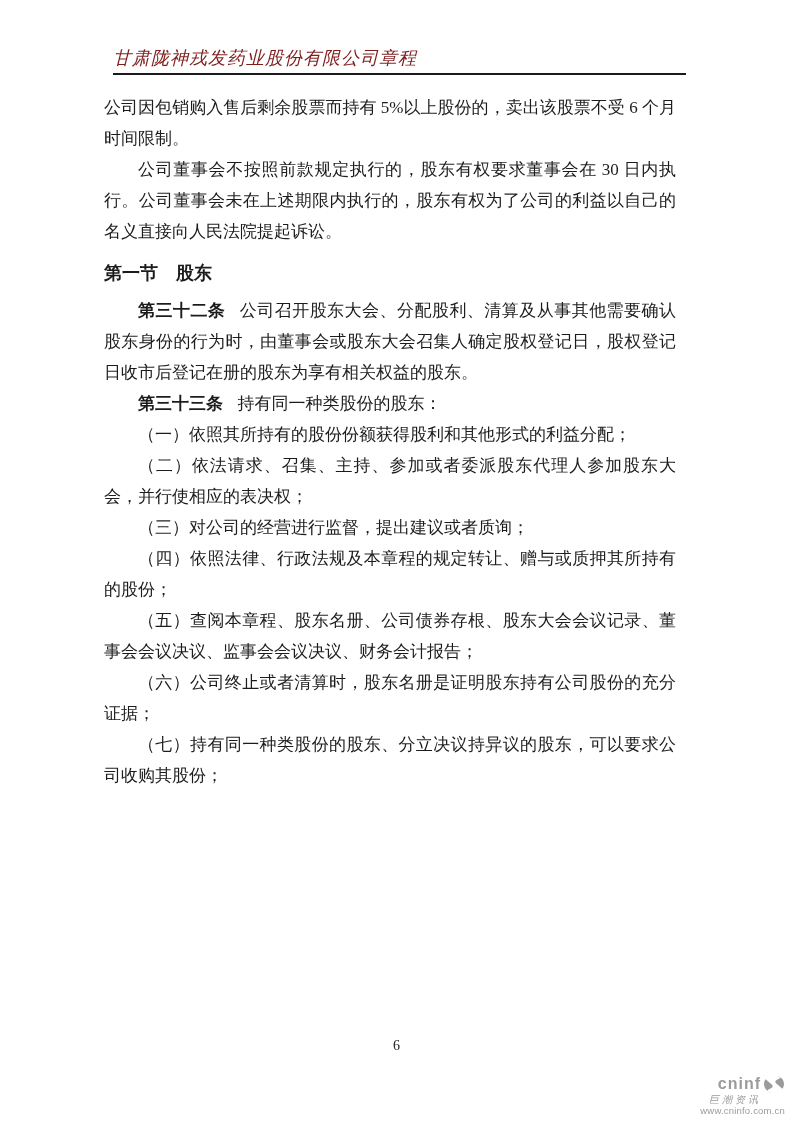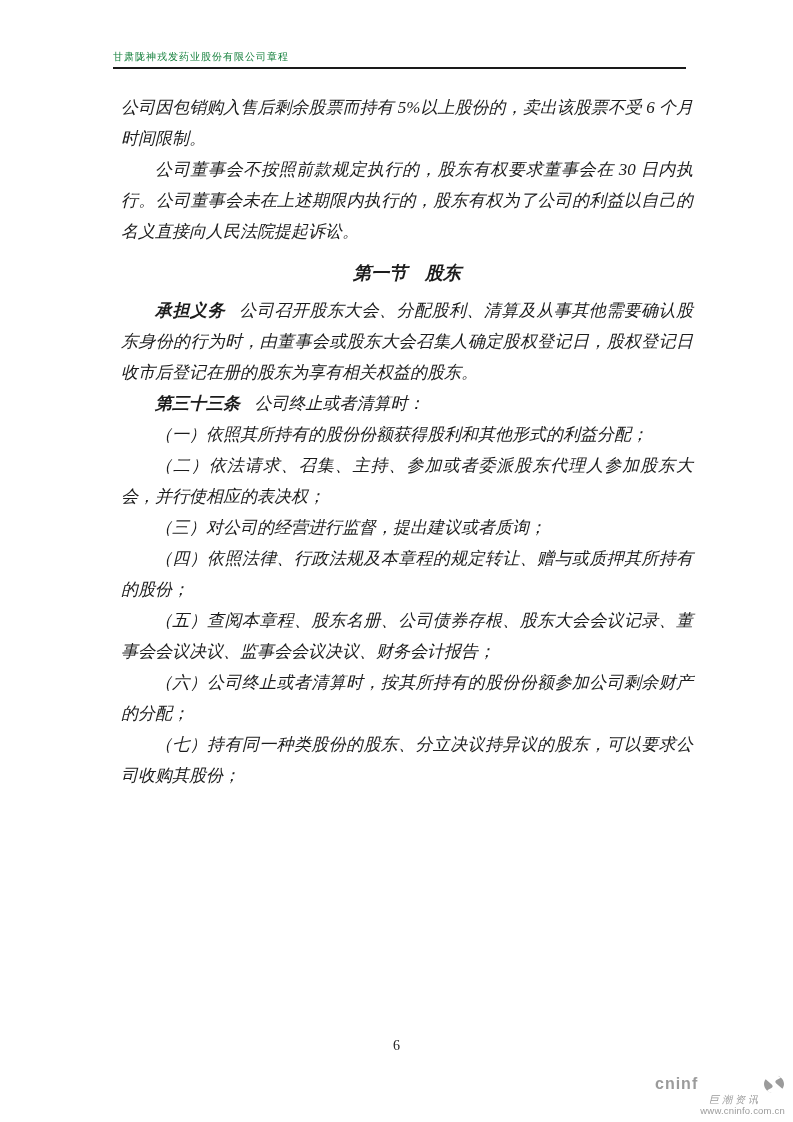--- a/index.html
+++ b/index.html
@@ -15,47 +15,46 @@
   }
   .header {
     position: absolute;
     left: 113px;
     right: 107px;
     top: 46px;
     border-bottom: 2px solid #1a1a1a;
     padding-bottom: 3px;
   }
   .header-title {
-    font-size: 10px;
+    font-size: 18px;
     letter-spacing: 1px;
-    color: #15803d;
+    color: #7f1d1d;
+    font-style: italic;
   }
   .content {
     position: absolute;
-    left: 121px;
+    left: 104px;
     top: 92px;
     width: 572px;
     font-size: 17px;
     line-height: 31px;
     text-align: justify;
-    font-style: italic;
   }
   .para { margin: 0; text-indent: 2em; }
   .para.no-indent { text-indent: 0; }
   .chapter-heading {
     margin: 12px 0 0 0;
     text-align: center;
     font-weight: bold;
     font-size: 18.5px;
     text-indent: 0;
     line-height: 32px;
   }
   .section-heading {
     margin: 10px 0 6px 0;
-    text-align: center;
     font-weight: bold;
     font-size: 18px;
     text-indent: 0;
     line-height: 32px;
   }
   .article-num { font-weight: bold; margin-right: 0.85em; }
   .footer-pagenum {
     position: absolute;
     top: 1038px;
     left: 0;
@@ -70,21 +69,21 @@
     bottom: 6px;
     width: 130px;
     text-align: right;
     color: #9b9b9b;
     font-family: "Liberation Sans", "DejaVu Sans", sans-serif;
     line-height: 1.1;
   }
   .logo-top {
     display: flex;
     align-items: center;
-    justify-content: space-between;
+    justify-content: flex-end;
     gap: 2px;
   }
   .logo-brand {
     font-weight: bold;
     font-size: 16px;
     letter-spacing: 1px;
     color: #9b9b9b;
   }
   .logo-icon { width: 22px; height: 20px; }
   .logo-cn {
@@ -104,30 +103,30 @@
     <span class="header-title">甘肃陇神戎发药业股份有限公司章程</span>
   </div>
 
   <div class="content">
     <p class="para no-indent">公司因包销购入售后剩余股票而持有 5%以上股份的，卖出该股票不受 6 个月时间限制。</p>
     <p class="para">公司董事会不按照前款规定执行的，股东有权要求董事会在 30 日内执行。公司董事会未在上述期限内执行的，股东有权为了公司的利益以自己的名义直接向人民法院提起诉讼。</p>
 
     <p class="para section-heading">第一节　股东</p>
 
 
-    <p class="para"><span class="article-num">承担义务</span><span>公司召开股东大会、分配股利、清算及从事其他需要确认股东身份的行为时，由董事会或股东大会召集人确定股权登记日，股权登记日收市后登记在册的股东为享有相关权益的股东。</span></p>
+    <p class="para"><span class="article-num">第三十二条</span><span>公司召开股东大会、分配股利、清算及从事其他需要确认股东身份的行为时，由董事会或股东大会召集人确定股权登记日，股权登记日收市后登记在册的股东为享有相关权益的股东。</span></p>
 
-    <p class="para"><span class="article-num">第三十三条</span><span>公司终止或者清算时：</span></p>
+    <p class="para"><span class="article-num">第三十三条</span><span>持有同一种类股份的股东：</span></p>
 
     <p class="para">（一）依照其所持有的股份份额获得股利和其他形式的利益分配；</p>
     <p class="para">（二）依法请求、召集、主持、参加或者委派股东代理人参加股东大会，并行使相应的表决权；</p>
     <p class="para">（三）对公司的经营进行监督，提出建议或者质询；</p>
     <p class="para">（四）依照法律、行政法规及本章程的规定转让、赠与或质押其所持有的股份；</p>
     <p class="para">（五）查阅本章程、股东名册、公司债券存根、股东大会会议记录、董事会会议决议、监事会会议决议、财务会计报告；</p>
-    <p class="para">（六）公司终止或者清算时，按其所持有的股份份额参加公司剩余财产的分配；</p>
+    <p class="para">（六）公司终止或者清算时，股东名册是证明股东持有公司股份的充分证据；</p>
     <p class="para">（七）持有同一种类股份的股东、分立决议持异议的股东，可以要求公司收购其股份；</p>
   </div>
 
   <div class="footer-pagenum">6</div>
 
   <div class="logo">
     <div class="logo-top">
       <span class="logo-brand">cninf</span>
       <span class="logo-icon">
         <svg viewBox="0 0 24 22" width="22" height="20">

